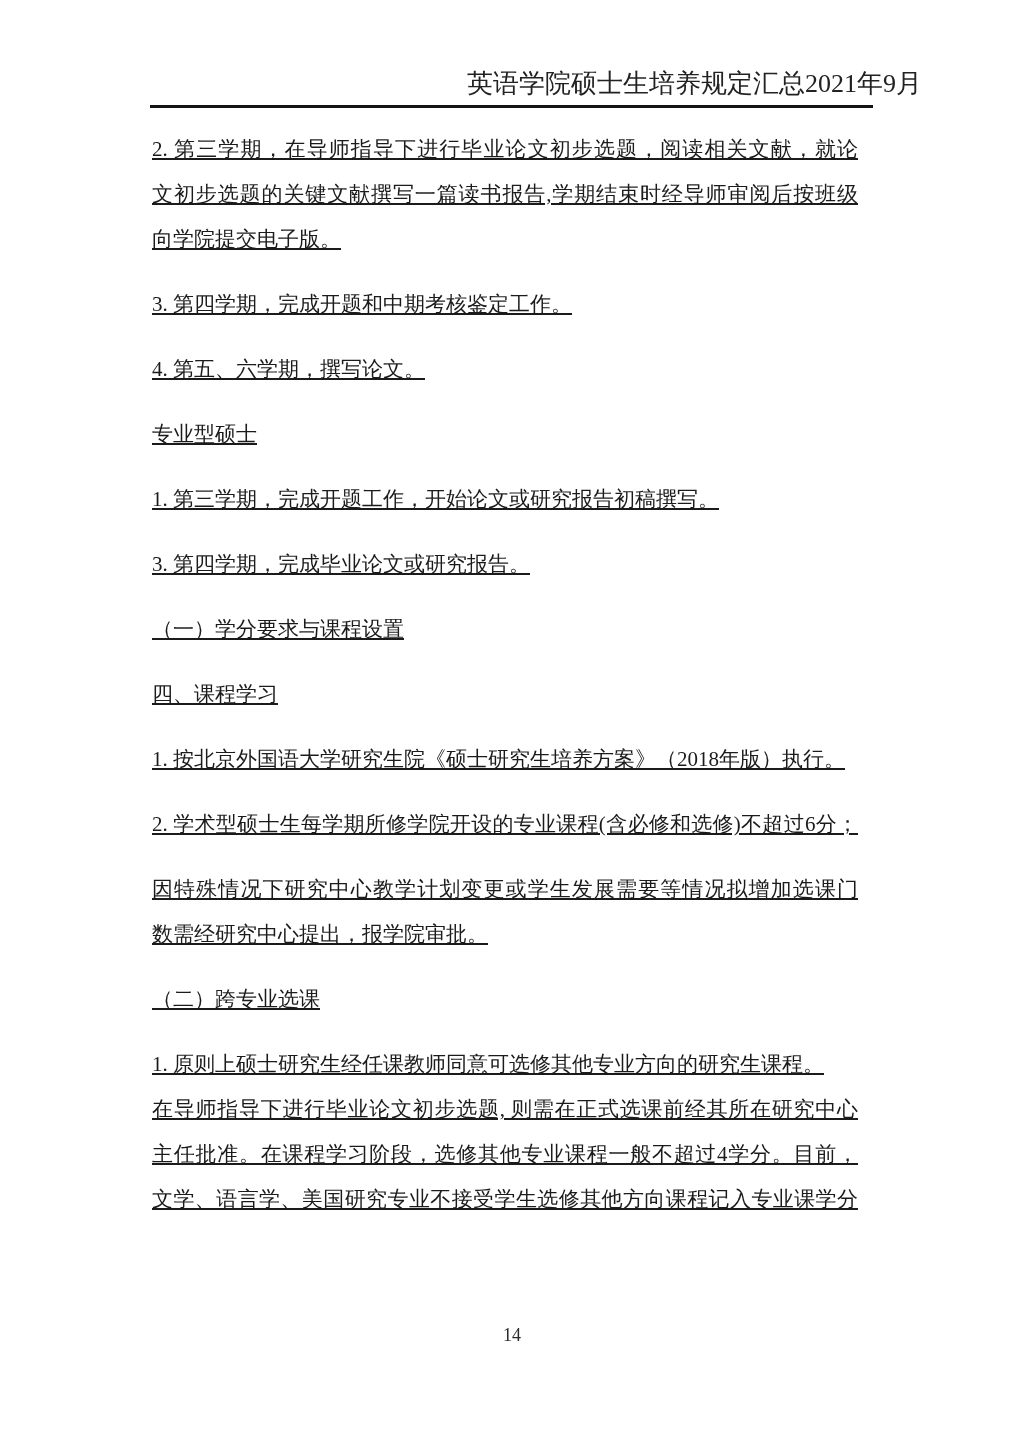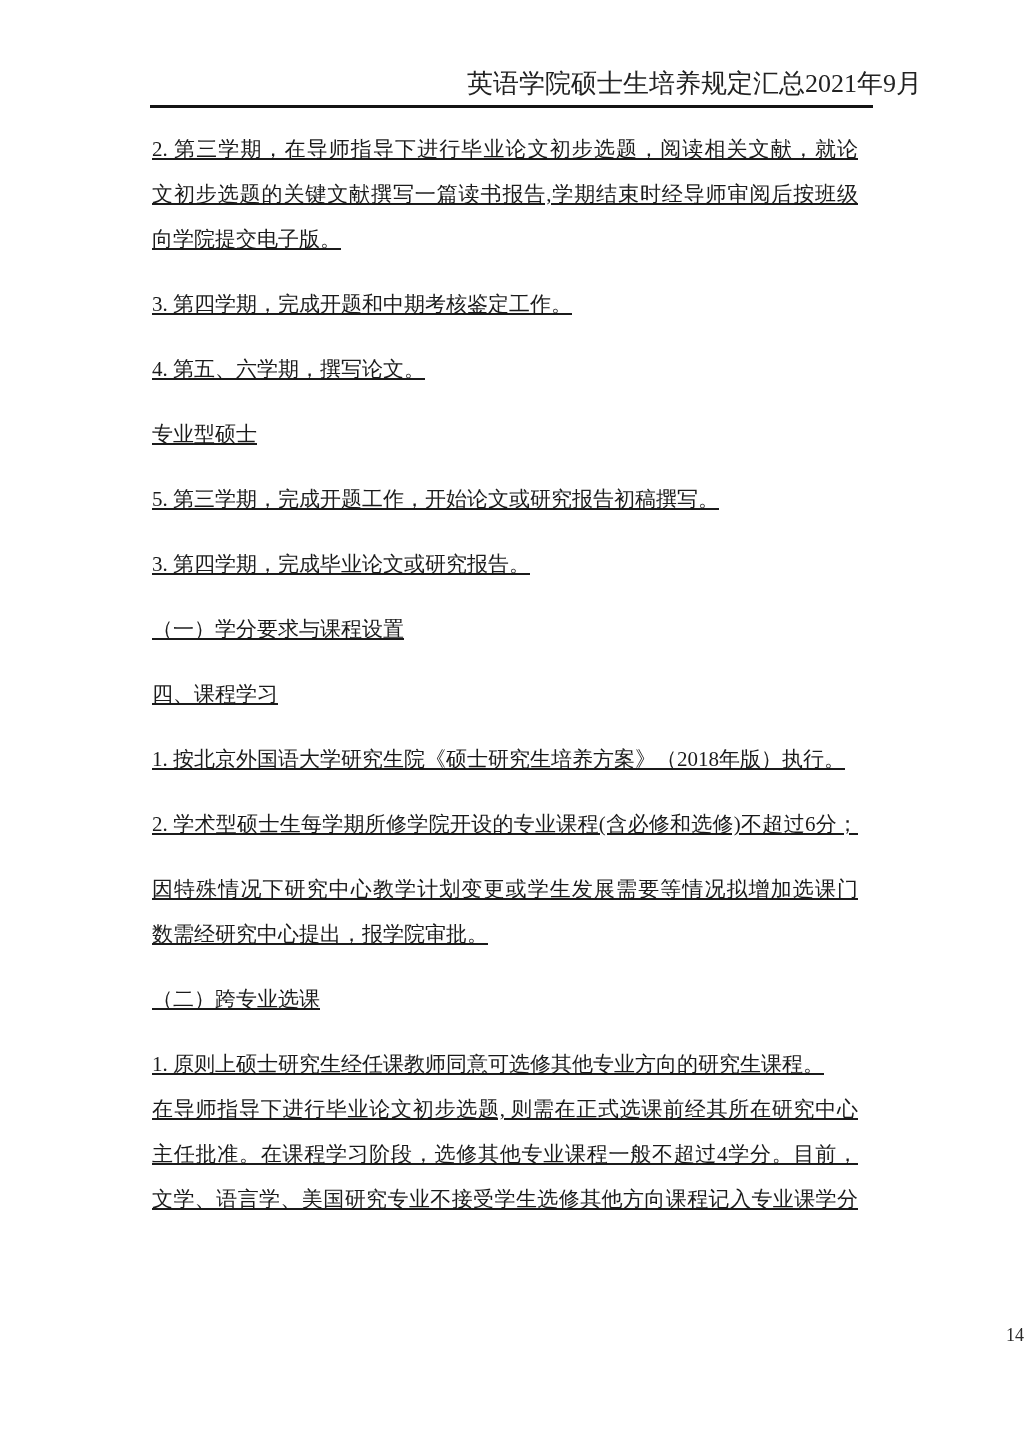--- a/index.html
+++ b/index.html
@@ -55,21 +55,21 @@
   .line.fill {
     text-align: justify;
     text-align-last: justify;
     word-break: normal;
   }
   .page-number {
     position: absolute;
     top: 1324px;
     left: 0;
     width: 100%;
-    text-align: right;
+    text-align: center;
     font-size: 18px;
     line-height: 22px;
     color: #2a2a2a;
   }
 </style>
 </head>
 <body>
 
 <div class="page">
 
@@ -91,21 +91,21 @@
     <p>
       <span class="line">4. 第五、六学期，撰写论文。</span>
     </p>
 
     <p>
       <span class="line">专业型硕士</span>
     </p>
 
 
     <p>
-      <span class="line">5. 第三学期，完成开题工作，开始论文或研究报告初稿撰写。</span>
+      <span class="line">1. 第三学期，完成开题工作，开始论文或研究报告初稿撰写。</span>
     </p>
 
     <p>
       <span class="line">3. 第四学期，完成毕业论文或研究报告。</span>
     </p>
 
     <p>
       <span class="line">（一）学分要求与课程设置</span>
     </p>
 

